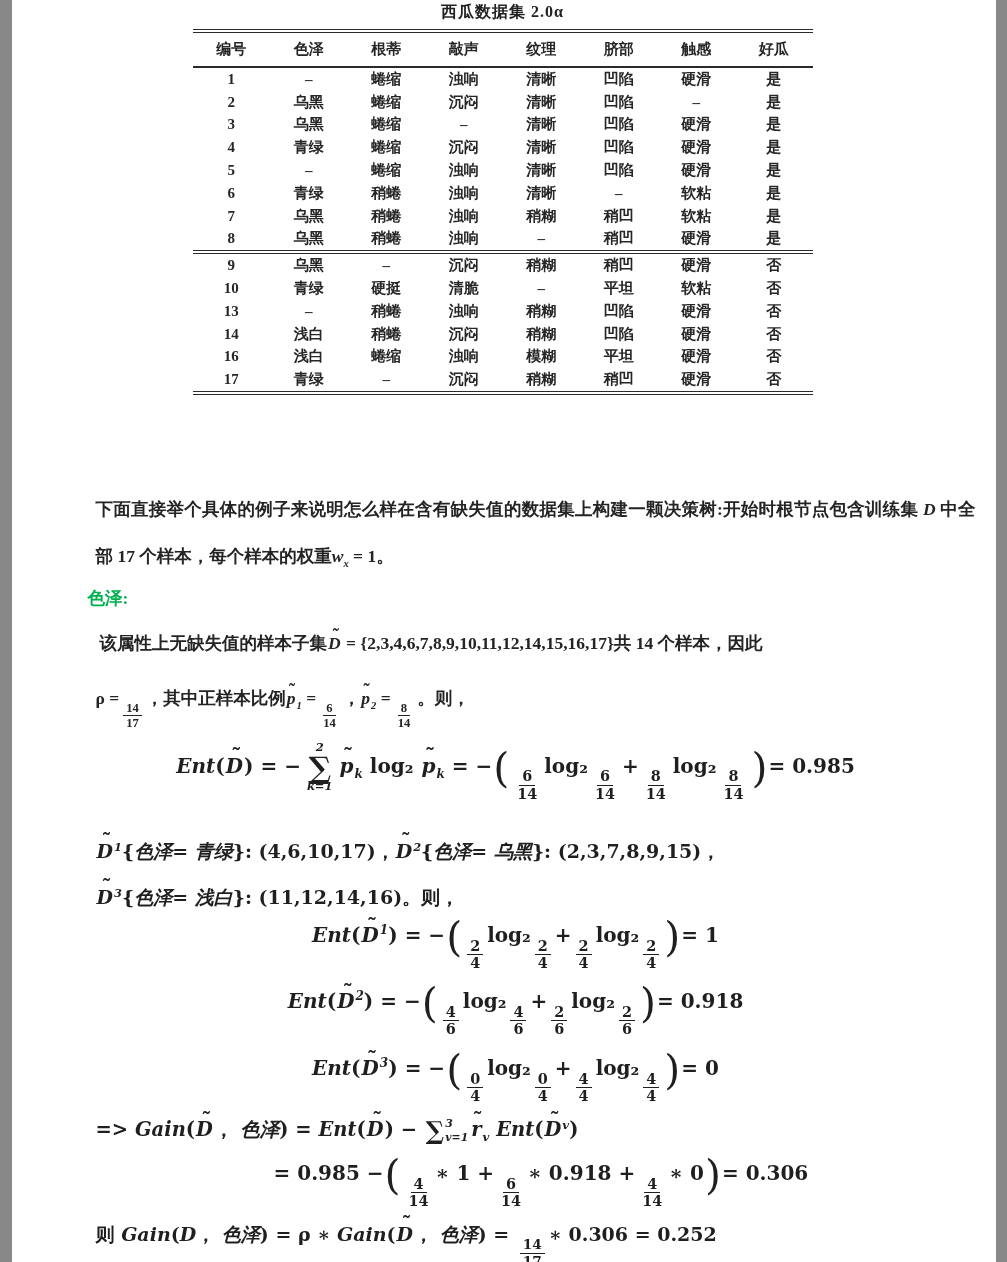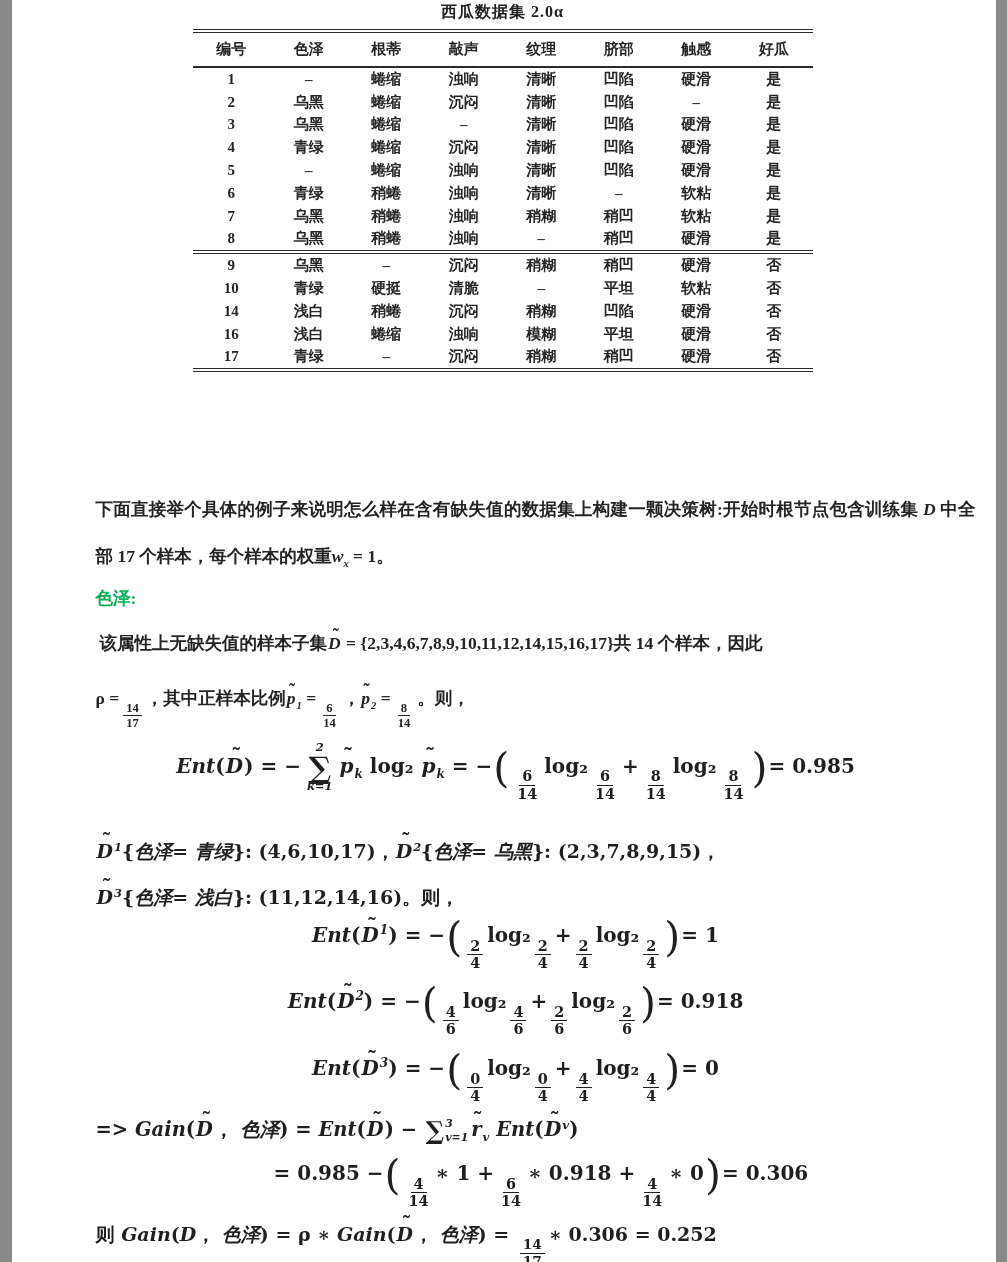--- a/index.html
+++ b/index.html
@@ -20,21 +20,21 @@
     border-top:4px double #2a2a2a;border-bottom:4px double #2a2a2a;
   }
   table.wm th{height:33px;font-weight:700;text-align:center;padding:0;margin-top:44px;}
   table.wm thead{border-bottom:2px solid #2a2a2a;}
   table.wm td{height:22.8px;text-align:center;padding:0;line-height:1;}
   tbody[data-name="table-body-group1"]{border-bottom:4px double #2a2a2a;}
   
   .blk{position:absolute;}
   .para{font-size:17.5px;font-weight:600;color:#242424;}
   .p1{left:84px;top:486px;width:880px;line-height:47px;text-align:justify;}
-  .sec-head{left:84px;top:586px;font-size:17.5px;font-weight:700;}
+  .sec-head{left:76px;top:586px;font-size:17.5px;font-weight:700;}
   .p2a{left:88px;top:631px;width:890px;}
   .p2b{left:84px;top:675px;width:890px;line-height:46px;}
   
   .mline{
     font-size:20px;font-weight:600;color:#1f1f1f;white-space:nowrap;
     font-family:"DejaVu Serif","Liberation Serif",serif;
   }
   .mcenter{left:84px;width:840px;text-align:center;}
   .mu{font-style:normal;}
   .mi{font-style:italic;}
@@ -194,20 +194,30 @@
           <td data-name="table-cell">10</td>
           <td data-name="table-cell">青绿</td>
           <td data-name="table-cell">硬挺</td>
           <td data-name="table-cell">清脆</td>
           <td data-name="table-cell">–</td>
           <td data-name="table-cell">平坦</td>
           <td data-name="table-cell">软粘</td>
           <td data-name="table-cell">否</td>
         </tr>
         <tr data-name="table-row">
+          <td data-name="table-cell">13</td>
+          <td data-name="table-cell">–</td>
+          <td data-name="table-cell">稍蜷</td>
+          <td data-name="table-cell">浊响</td>
+          <td data-name="table-cell">稍糊</td>
+          <td data-name="table-cell">凹陷</td>
+          <td data-name="table-cell">硬滑</td>
+          <td data-name="table-cell">否</td>
+        </tr>
+        <tr data-name="table-row">
           <td data-name="table-cell">14</td>
           <td data-name="table-cell">浅白</td>
           <td data-name="table-cell">稍蜷</td>
           <td data-name="table-cell">沉闷</td>
           <td data-name="table-cell">稍糊</td>
           <td data-name="table-cell">凹陷</td>
           <td data-name="table-cell">硬滑</td>
           <td data-name="table-cell">否</td>
         </tr>
         <tr data-name="table-row">

